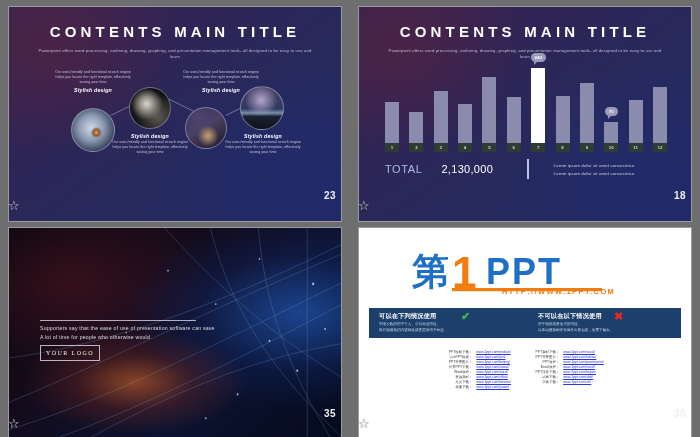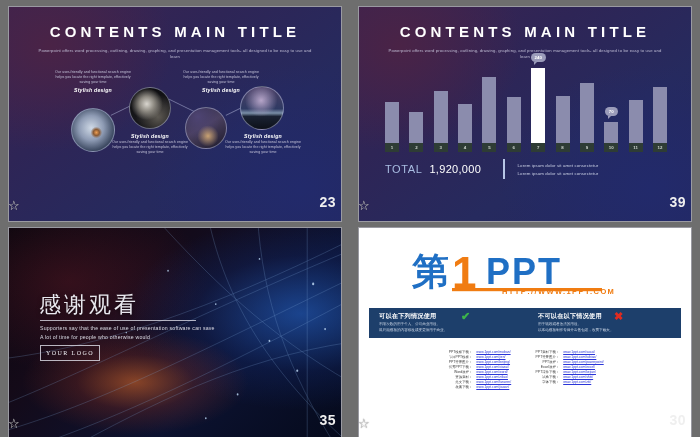--- a/index.html
+++ b/index.html
@@ -33,22 +33,22 @@
   .thumb-footer {
     position:absolute; left:0; right:0; bottom:0; height:28px;
   }
   .star-icon {
     position:absolute; left:8px; bottom:6px;
     width:14px; height:14px;
     color:#d9d9d9; font-size:13px; line-height:14px;
     text-shadow:0 0 1px #3a3a3a;
   }
   .page-num {
-    position:absolute; right:14px; bottom:9px;
-    color:#efefef; font-size:14px; font-weight:bold;
+    position:absolute; right:14px; bottom:18px;
+    color:#efefef; font-size:10px; font-weight:bold;
     letter-spacing:0.5px;
     margin-top:40px;
   }
 
   
   .dark-purple {
     background:
       radial-gradient(ellipse 60% 80% at 12% 18%, #4a2346 0%, rgba(74,35,70,0) 62%),
       radial-gradient(ellipse 70% 90% at 88% 85%, #222a6b 0%, rgba(34,42,107,0) 65%),
       linear-gradient(145deg,#3c2350 0%, #2e2556 35%, #262a5e 65%, #232861 100%);
@@ -144,21 +144,21 @@
     display:flex; justify-content:space-between;
   }
   .axis-tick {
     width:14px; height:9px;
     background:#2e3c35;
     color:#cfd6cf;
     font-size:4.4px;
     display:flex; align-items:center; justify-content:center;
     font-weight:bold;
   }
-  .total-row { position:absolute; left:26px; top:152px; width:300px; display:flex; align-items:center; }
+  .total-row { position:absolute; left:26px; top:152px; width:300px; display:flex; align-items:center;gap:12px; }
   .total-lbl { color:#a9bde2; font-size:11px; letter-spacing:.6px; }
   .total-val { color:#ffffff; font-size:11px; margin-left:7px; letter-spacing:.3px; }
   .total-div { width:1.5px; height:20px; background:#b7c6e6; margin:0 13px 0 22px; }
   .total-notes { display:flex; flex-direction:column; gap:3px; }
   .total-note { color:#c9cfe4; font-size:4.4px; letter-spacing:.1px; }
 
   
   .space-bg {
     position:absolute; inset:0;
     background:
@@ -309,31 +309,31 @@
           <div class="axis-tick">7</div>
           <div class="axis-tick">8</div>
           <div class="axis-tick">9</div>
           <div class="axis-tick">10</div>
           <div class="axis-tick">11</div>
           <div class="axis-tick">12</div>
         </div>
 
       <div class="total-row">
         <span class="total-lbl">TOTAL</span>
-        <span class="total-val">1,920,000</span>
+        <span class="total-val">2,130,000</span>
         <span class="total-div"></span>
         <span class="total-notes">
           <span class="total-note">Lorem  ipsum  dolor sit amet consectetur</span>
           <span class="total-note">Lorem  ipsum  dolor sit amet consectetur</span>
         </span>
       </div>
     </div>
     <div class="thumb-footer">
       <span class="star-icon">☆</span>
-      <span class="page-num">39</span>
+      <span class="page-num">18</span>
     </div>
   </div>
 
   <div class="cell r2">
     <div class="slide">
       <div class="space-bg"></div>
       <svg class="net-svg" viewBox="0 0 334 180" preserveAspectRatio="none">
         <g stroke="#7fa8d8" stroke-width="0.4" fill="none" opacity="0.55">
           <path d="M-10 150 C 80 120, 170 80, 340 20"></path>
           <path d="M-10 172 C 90 148, 190 105, 340 44"></path>
@@ -351,21 +351,20 @@
           <circle cx="290" cy="120" r="1"></circle>
             <circle cx="230" cy="140" r="0.9"></circle>
           <circle cx="198" cy="160" r="0.8"></circle>
             <circle cx="318" cy="85" r="0.9"></circle>
           <circle cx="160" cy="36" r="0.8"></circle>
             <circle cx="118" cy="88" r="0.7"></circle>
           <circle cx="252" cy="26" r="0.8"></circle>
             <circle cx="208" cy="64" r="0.8"></circle>
         </g>
       </svg>
-      <div class="cn-title">感谢观看</div>
       <div class="cn-rule"></div>
       <div class="cn-sub">Supporters  say  that  the  ease  of  use  of  presentation  software  can save A lot of  time for  people  who  otherwise  would</div>
       <div class="logo-box">YOUR LOGO</div>
     </div>
     <div class="thumb-footer">
       <span class="star-icon">☆</span>
       <span class="page-num">35</span>
     </div>
   </div>
 

